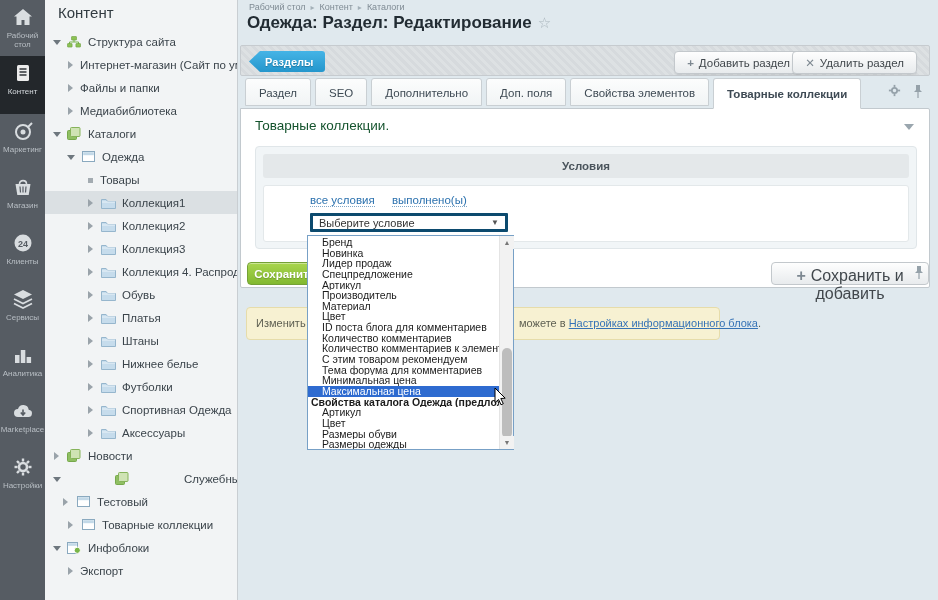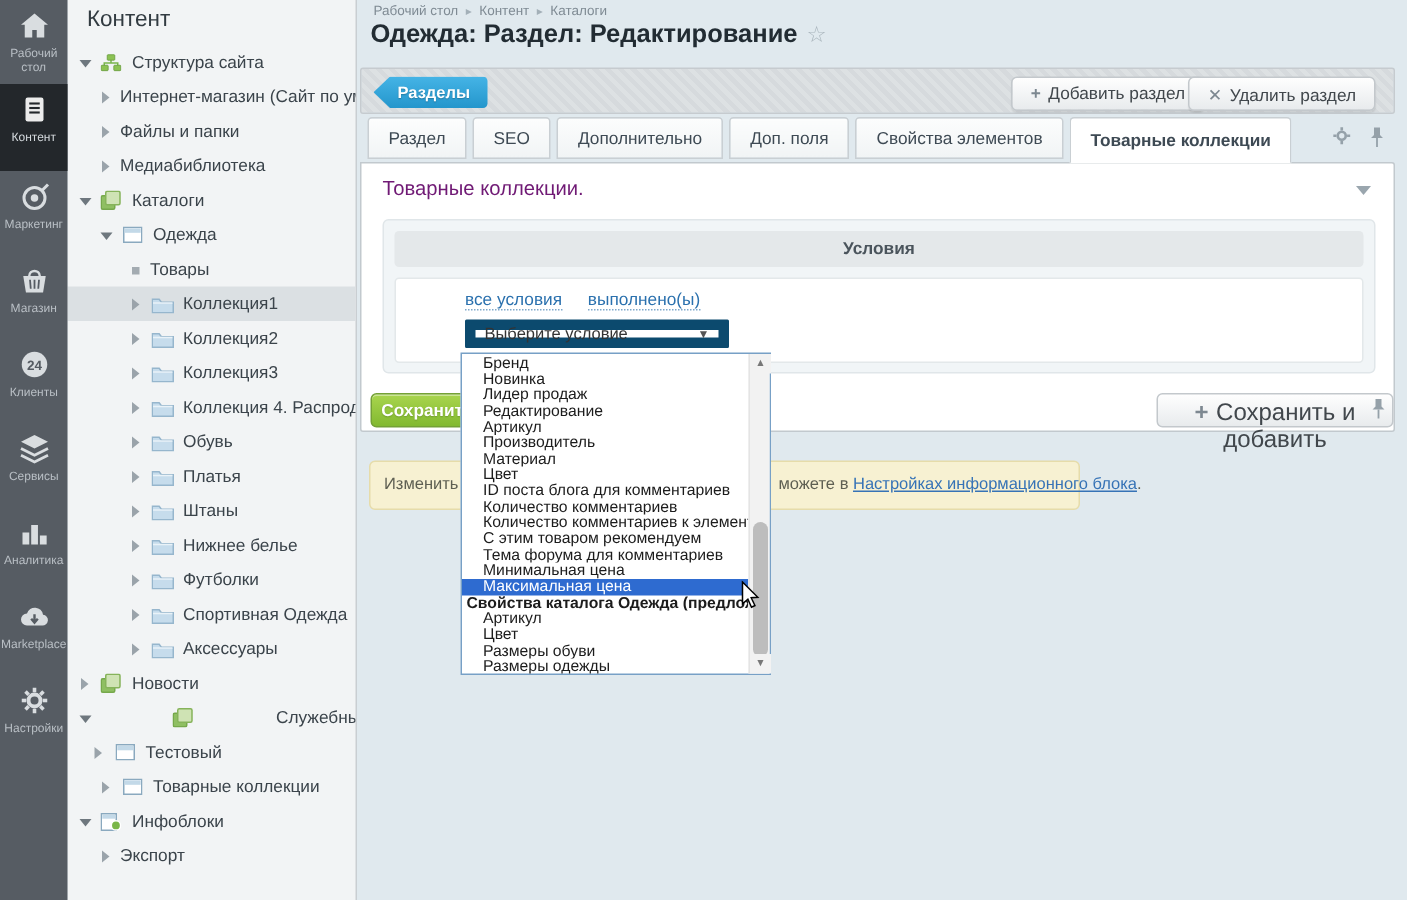--- a/index.html
+++ b/index.html
@@ -50,28 +50,28 @@
   
   .tabs { position:absolute; left:245px; top:78px; height:31px; display:flex; align-items:flex-start; z-index:3; }
   .tab { height:28px; line-height:28px; padding:0 13px; background:linear-gradient(#fcfdfd,#f1f4f5); border:1px solid #c9cfd3;
     border-radius:3px 3px 0 0; margin-right:4px; font-size:11.5px; color:#3e4a54; cursor:pointer; }
   .tab.active { height:31px; line-height:30px; background:#fff; border-bottom:1px solid #fff; font-weight:bold; position:relative; z-index:4; }
   .tab-icons { position:absolute; left:888px; top:84px; display:flex; gap:12px; z-index:3; }
   .ticon { cursor:pointer; display:inline-flex; }
 
   
   .panel { position:absolute; left:240px; top:108px; width:690px; height:180px; background:#fff; border:1px solid #c2c9ce; border-radius:0 2px 2px 2px; z-index:2; }
-  .section-head { position:absolute; left:14px; top:9px; font-size:13.5px; color:#701a75; }
+  .section-head { position:absolute; left:14px; top:9px; font-size:13.5px; color:#14532d; }
   .collapse { position:absolute; left:663px; top:15px; width:0; height:0; border-left:5px solid transparent; border-right:5px solid transparent; border-top:6px solid #9aa6ae; cursor:pointer; }
   .cond-box { position:absolute; left:14px; top:37px; width:662px; height:103px; background:#f1f5f7; border:1px solid #e0e6e9; border-radius:4px; padding:7px; }
   .cond-header { height:24px; line-height:24px; text-align:center; background:#e4e8ea; border-radius:3px; font-size:11.5px; font-weight:bold; color:#4a545c; }
   .cond-row { margin-top:7px; height:57px; background:#fff; border:1px solid #e3e8ea; border-radius:3px; padding:8px 0 0 46px; }
   .cond-links { font-size:11.5px; }
   .dlink { color:var(--link-blue,#2b71ae); border-bottom:1px dotted #7fa7c9; cursor:pointer; margin-right:14px; }
-  .select { margin-top:7px; width:176px; height:19px; border:7px solid #0c4a6e; background:#fff; border-radius:1px;
+  .select { margin-top:7px; width:198px; height:19px; border:3px solid #0c4a6e; background:#fff; border-radius:1px;
     font-size:11px; color:#333; display:flex; align-items:center; padding:0 6px; cursor:pointer; justify-content:space-between; }
   .select .caret { font-size:8px; color:#555; }
 
   .btn-save { position:absolute; left:6px; top:153px; height:23px; width:76px; border:1px solid #74a136; border-radius:4px;
     background:linear-gradient(#a9d54e,#82b930); color:#fff; font-weight:bold; font-size:11.5px; font-family:inherit; cursor:pointer;
     text-shadow:0 1px 1px rgba(0,0,0,.2); box-shadow:inset 0 1px 0 rgba(255,255,255,.4); }
   .btn-save-add { position:absolute; left:530px; top:153px; height:23px; border:1px solid #c3c8cc; border-radius:4px;
     background:linear-gradient(#fefefe,#e8ebed); color:#41474c; font-size:16px; font-family:inherit; cursor:pointer; padding:4px 12px; }
   .btn-save-add .pl { color:#7d8891; font-weight:bold; margin-right:5px; }
   .pin2 { position:absolute; left:673px; top:156px; cursor:pointer; }
@@ -496,21 +496,21 @@
   <div class="notice">
     <span class="fragL">Изменить свой</span>
     <span class="fragR"><span>можете в</span> <a class="nlink">Настройках информационного блока</a><span>.</span></span>
   </div>
 
   <div class="dropdown">
     <div class="dd-list" id="dd-list">
         <div class="opt">Бренд</div>
         <div class="opt">Новинка</div>
         <div class="opt">Лидер продаж</div>
-        <div class="opt">Редактирование</div>
+        <div class="opt">Спецпредложение</div>
         <div class="opt">Артикул</div>
         <div class="opt">Производитель</div>
         <div class="opt">Материал</div>
         <div class="opt">Цвет</div>
         <div class="opt">ID поста блога для комментариев</div>
         <div class="opt">Количество комментариев</div>
         <div class="opt">Количество комментариев к элементу</div>
         <div class="opt">С этим товаром рекомендуем</div>
         <div class="opt">Тема форума для комментариев</div>
         <div class="opt">Минимальная цена</div>

